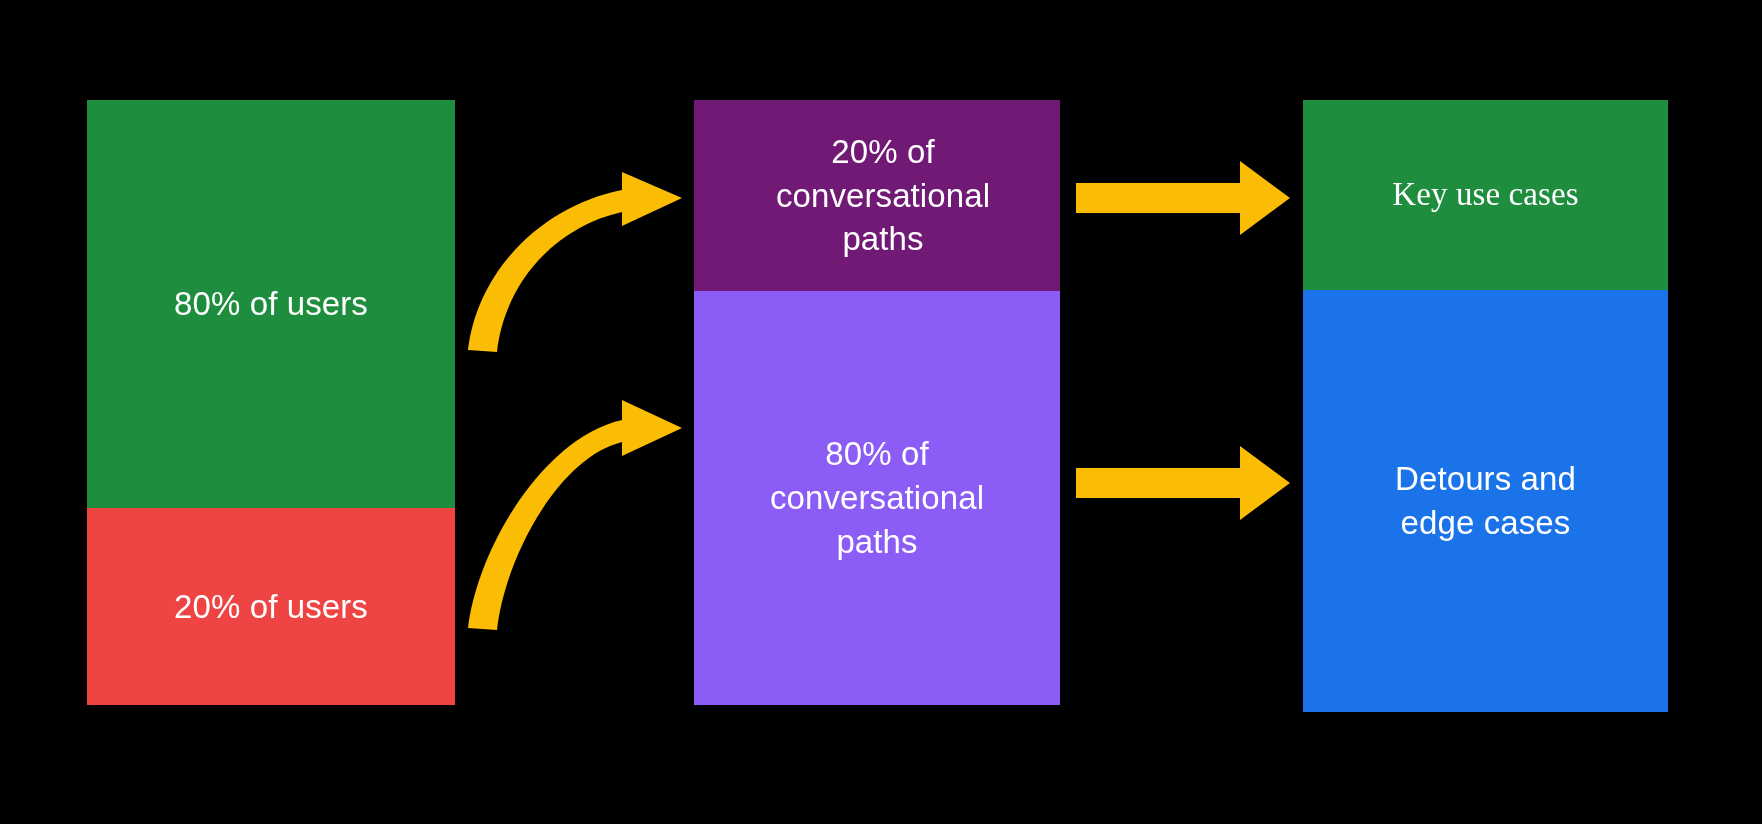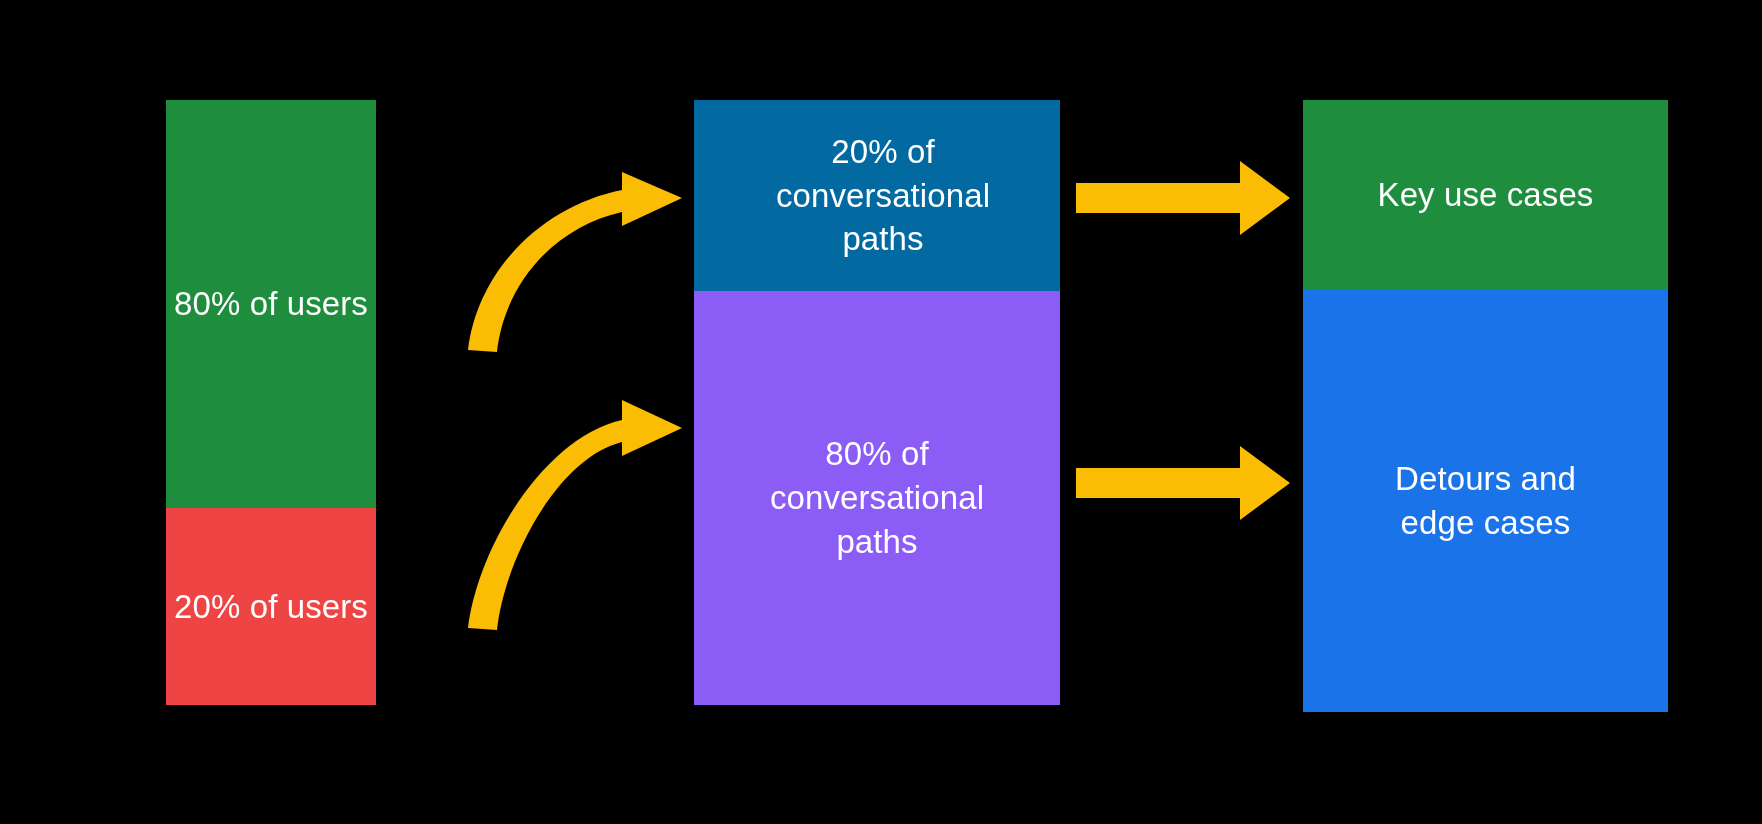--- a/index.html
+++ b/index.html
@@ -40,21 +40,20 @@
     padding: 0 8px;
     white-space: pre-line;
   }
 
   
   #col-users {
     left: 87px;
     top: 100px;
     width: 368px;
     height: 605px;
-    align-items: center;
   }
   #col-users .seg-green { height: 408px; }
   #col-users .seg-blue  { height: 197px; }
 
   
   #col-paths {
     left: 694px;
     top: 100px;
     width: 366px;
     height: 605px;
@@ -62,21 +61,21 @@
   #col-paths .seg-green { height: 191px; }
   #col-paths .seg-blue  { height: 414px; }
 
   
   #col-cases {
     left: 1303px;
     top: 100px;
     width: 365px;
     height: 612px;
   }
-  #col-cases .seg-green { height: 190px; }
+  #col-cases .seg-green { height: 190px; font-family: Liberation Serif, serif; }
   #col-cases .seg-blue  { height: 422px; }
 
   .arrow-layer {
     position: absolute;
     left: 0;
     top: 0;
     width: 1762px;
     height: 824px;
     pointer-events: none;
   }
@@ -89,21 +88,21 @@
   <div class="column" id="col-users">
     <div class="segment seg-green" style="background:#1E8E3E;">
       <span class="seg-label">80% of users</span>
     </div>
     <div class="segment seg-blue" style="background:#ef4444;">
       <span class="seg-label">20% of users</span>
     </div>
   </div>
 
   <div class="column" id="col-paths">
-    <div class="segment seg-green" style="background:#0369a1;padding-left:12px;">
+    <div class="segment seg-green" style="background:#701a75;padding-left:12px;">
       <span class="seg-label">20% of
 conversational
 paths</span>
     </div>
     <div class="segment seg-blue" style="background:#8b5cf6;">
       <span class="seg-label">80% of
 conversational
 paths</span>
     </div>
   </div>

